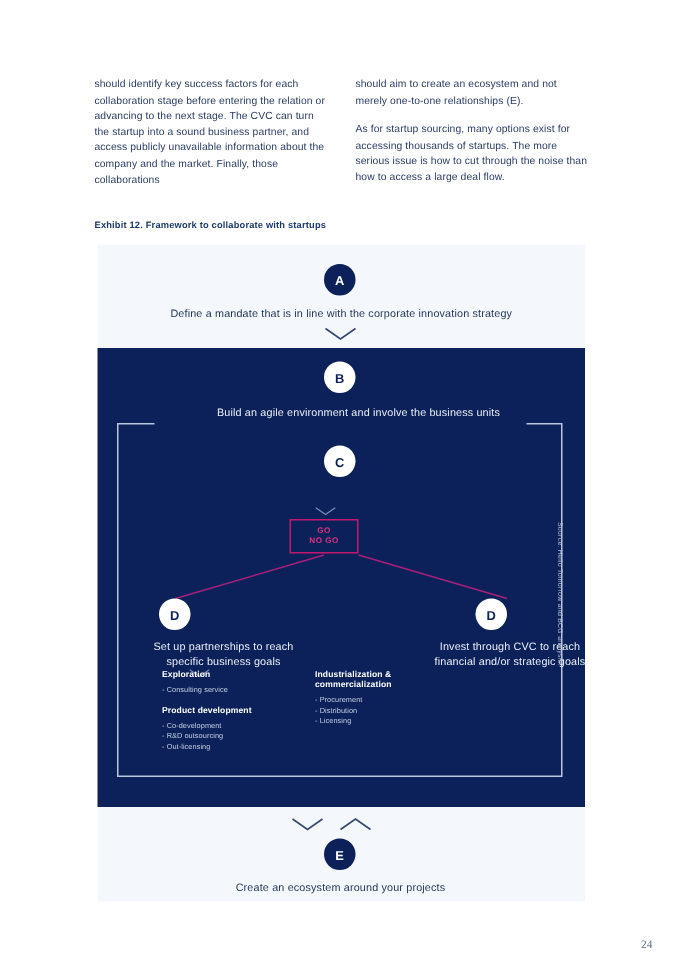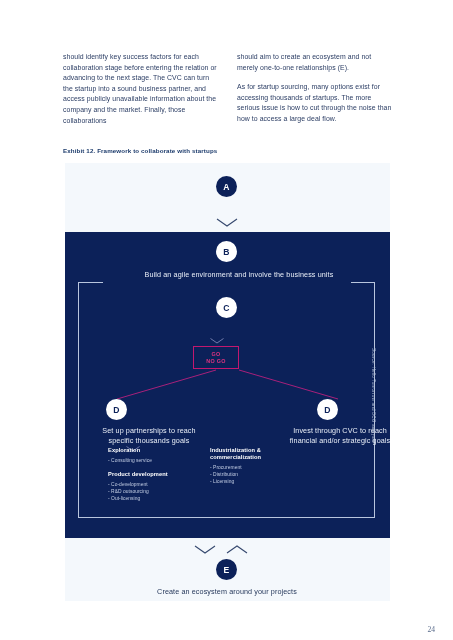--- a/index.html
+++ b/index.html
@@ -230,20 +230,21 @@
   <div class="band-a"></div>
   <div class="band-b"></div>
   <div class="band-e"></div>
 
   <div class="frame"></div>
   <div class="frame-gap"></div>
 
   <div class="node node-dark" style="left:151px; top:13px;">
     <span>A</span>
   </div>
+  <div class="step-label label-dark" style="left:22px; top:41px; width:281px;">Define a mandate that is in line with the corporate innovation strategy</div>
 
   <svg class="chev" style="left:150px; top:54px;" width="24" height="11" viewBox="0 0 24 11">
     <path d="M2 2 L12 9 L22 2" fill="none" stroke="#35486e" stroke-width="1.1"></path>
   </svg>
 
   <div class="node node-light" style="left:151px; top:78px;">
     <span>B</span>
   </div>
   <div class="step-label label-light" style="left:32px; top:107px; width:260px;">Build an agile environment and involve the business units</div>
 
@@ -263,21 +264,21 @@
   <svg style="position:absolute; left:30px; top:205px;" width="265" height="35" viewBox="0 0 265 35">
     <path d="M121 2 L22 31" fill="none" stroke="#a8207a" stroke-width="1"></path>
     <path d="M144 2 L243 31" fill="none" stroke="#a8207a" stroke-width="1"></path>
   </svg>
 
   <div class="node node-light" style="left:41px; top:236px;">
     <span>D</span>
   </div>
   <div class="step-label label-light" style="left:7px; top:263px; width:130px;text-align:center;">
     <span>Set up partnerships to reach</span><br>
-    <span>specific thousands goals</span>
+    <span>specific business goals</span>
   </div>
 
   <div class="node node-light" style="left:252px; top:236px;">
     <span>D</span>
   </div>
   <div class="step-label label-light" style="left:196px; top:263px; width:134px;">
     <span>Invest through CVC to reach</span><br>
     <span>financial and/or strategic goals</span>
   </div>
 

